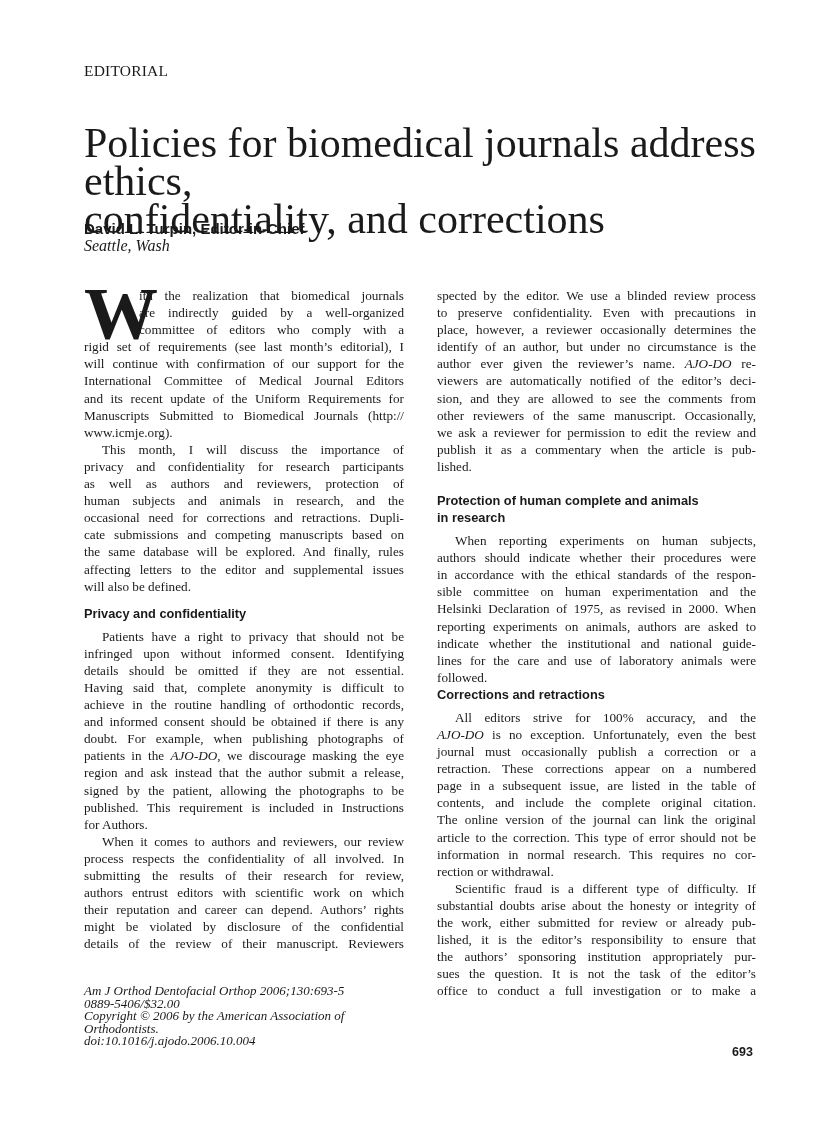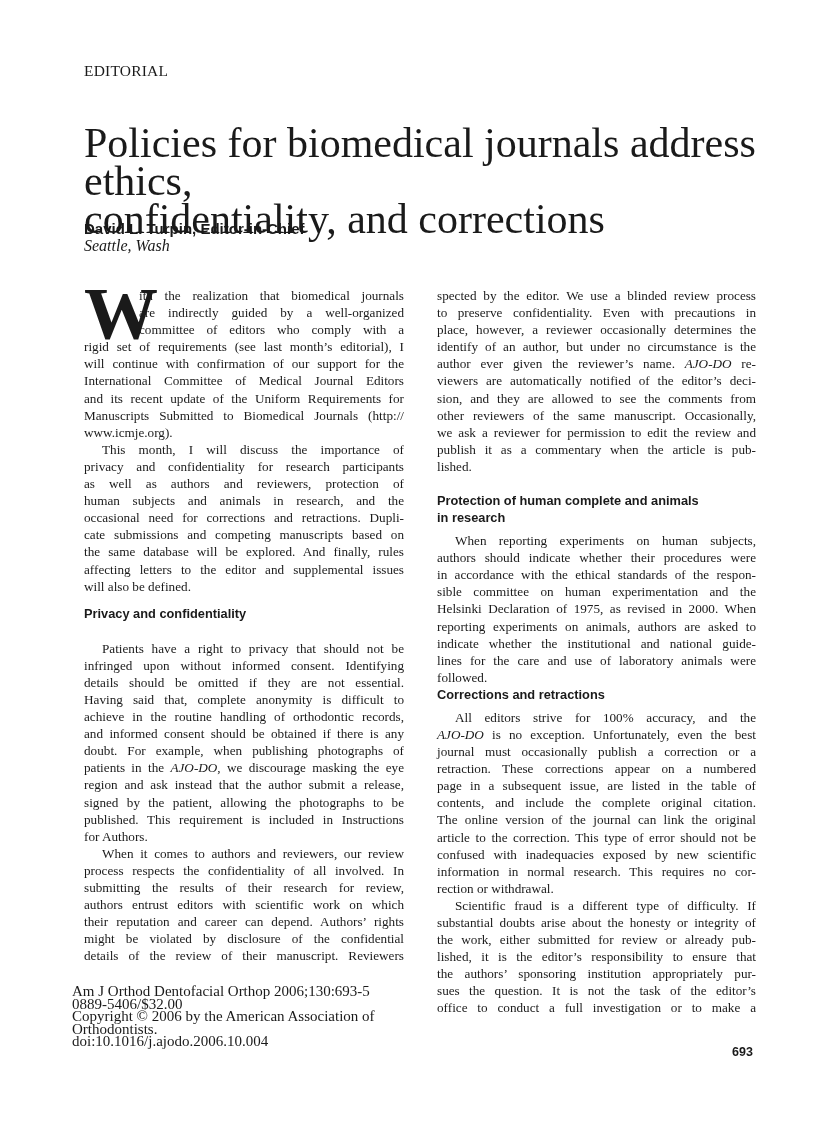--- a/index.html
+++ b/index.html
@@ -18,23 +18,23 @@
 
   .line { display: block; white-space: nowrap; text-align: justify; text-align-last: justify; height: 17.1px; }
   .line.last { text-align-last: left; }
   .line.indent { padding-left: 18px; }
   .line.dc { padding-left: 55px; }
 
   .dropcap { position: absolute; left: 84px; top: 284px; font-size: 74px; line-height: 60px; font-weight: bold; height: 60px; }
 
   .heading { font-size: 12.8px; font-weight: bold; line-height: 17px; color: #1a1a1a; }
   .h-gap-top { margin-top: 10px; }
-  .h-gap-bot { margin-bottom: 18px; }
+  .h-gap-bot { margin-bottom: 6px; }
 
-  .footer-cite { position: absolute; left: 72px; top: 985px; width: 330px; font-size: 15px; line-height: 12.6px; }
+  .footer-cite { position: absolute; left: 84px; top: 985px; width: 330px; font-size: 13px; line-height: 12.6px; font-style: italic; }
   .page-no { position: absolute; left: 732px; top: 1045px; font-size: 12.5px; font-weight: bold; }
   em { font-style: italic; }
 </style>
 </head>
 <body>
 
 <div class="serif section-label">EDITORIAL</div>
 
 <h1 class="serif title">
   <span>Policies for biomedical journals address ethics,</span><br>
@@ -134,21 +134,20 @@
 
   <div>
     <span class="line indent">All editors strive for 100% accuracy, and the</span>
     <span class="line"><em>AJO-DO</em><span> is no exception. Unfortunately, even the best</span></span>
     <span class="line">journal must occasionally publish a correction or a</span>
     <span class="line">retraction. These corrections appear on a numbered</span>
     <span class="line">page in a subsequent issue, are listed in the table of</span>
     <span class="line">contents, and include the complete original citation.</span>
     <span class="line">The online version of the journal can link the original</span>
     <span class="line">article to the correction. This type of error should not be</span>
-    <span class="line">confused with inadequacies exposed by new scientific</span>
     <span class="line">information in normal research. This requires no cor-</span>
     <span class="line last">rection or withdrawal.</span>
   </div>
   <div>
     <span class="line indent">Scientific fraud is a different type of difficulty. If</span>
     <span class="line">substantial doubts arise about the honesty or integrity of</span>
     <span class="line">the work, either submitted for review or already pub-</span>
     <span class="line">lished, it is the editor’s responsibility to ensure that</span>
     <span class="line">the authors’ sponsoring institution appropriately pur-</span>
     <span class="line">sues the question. It is not the task of the editor’s</span>

